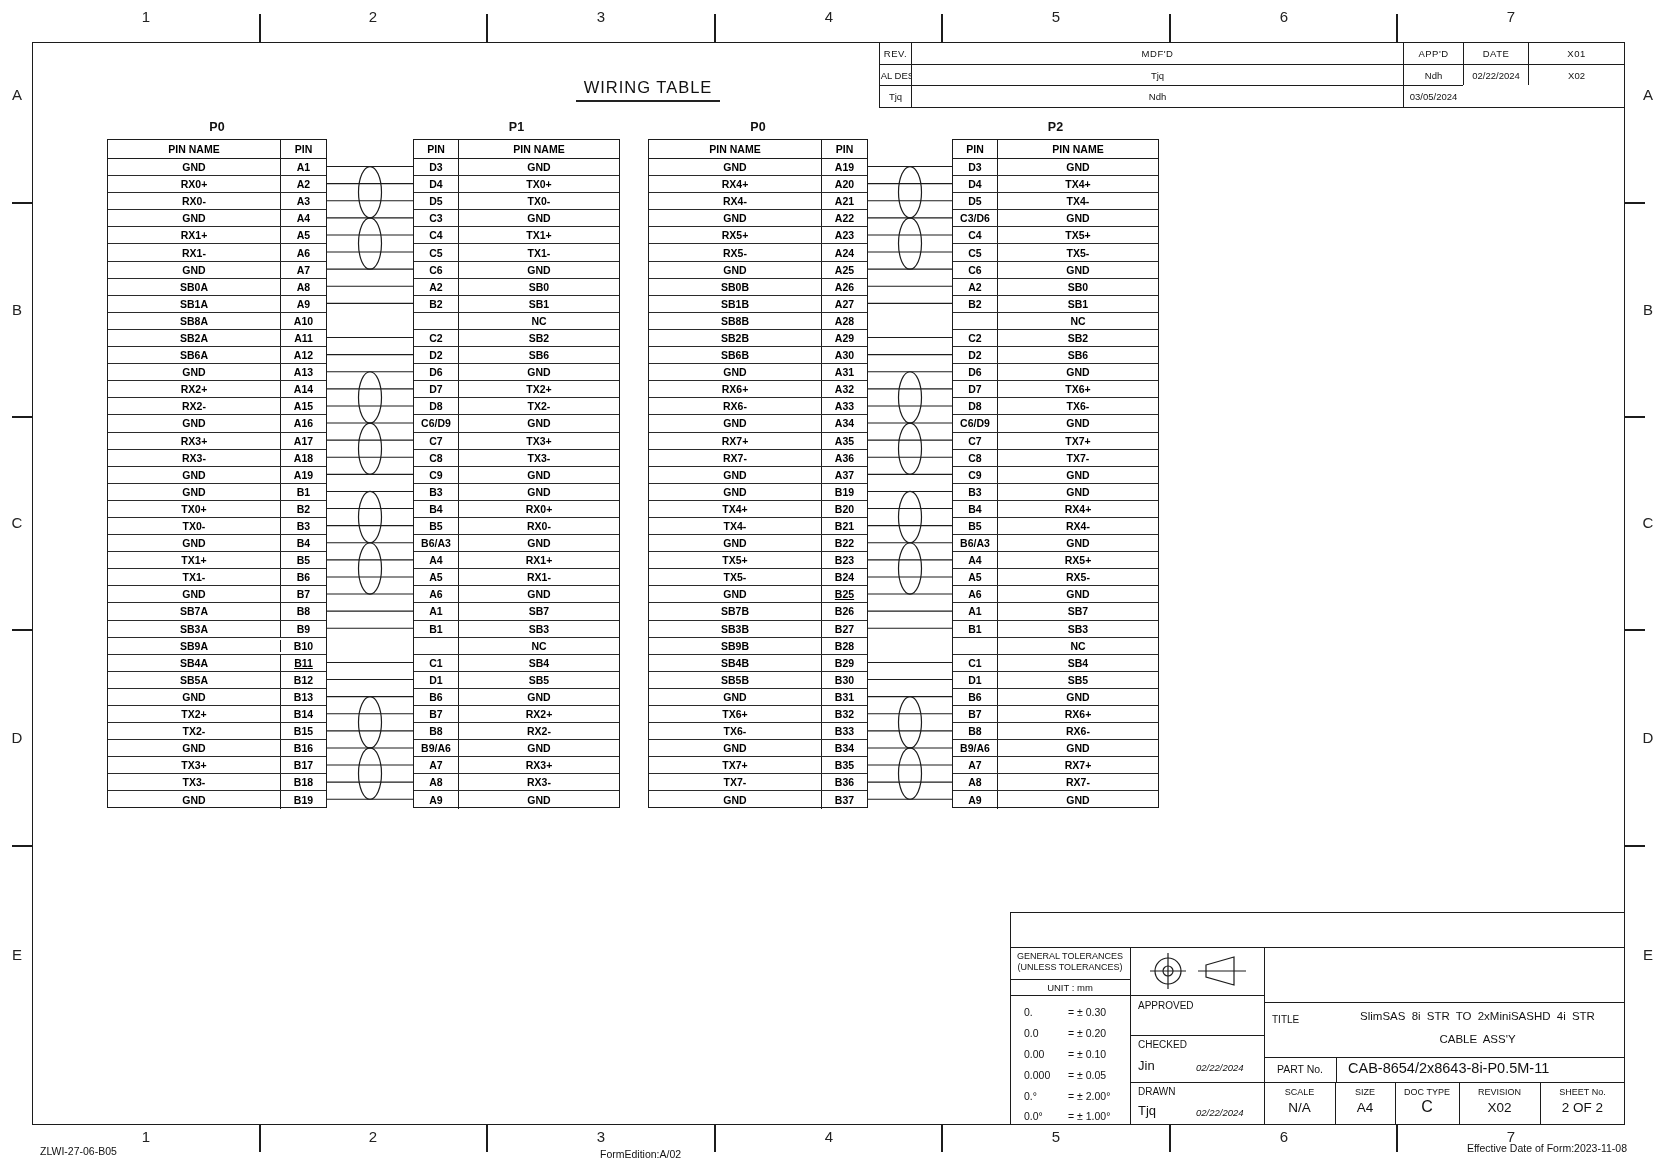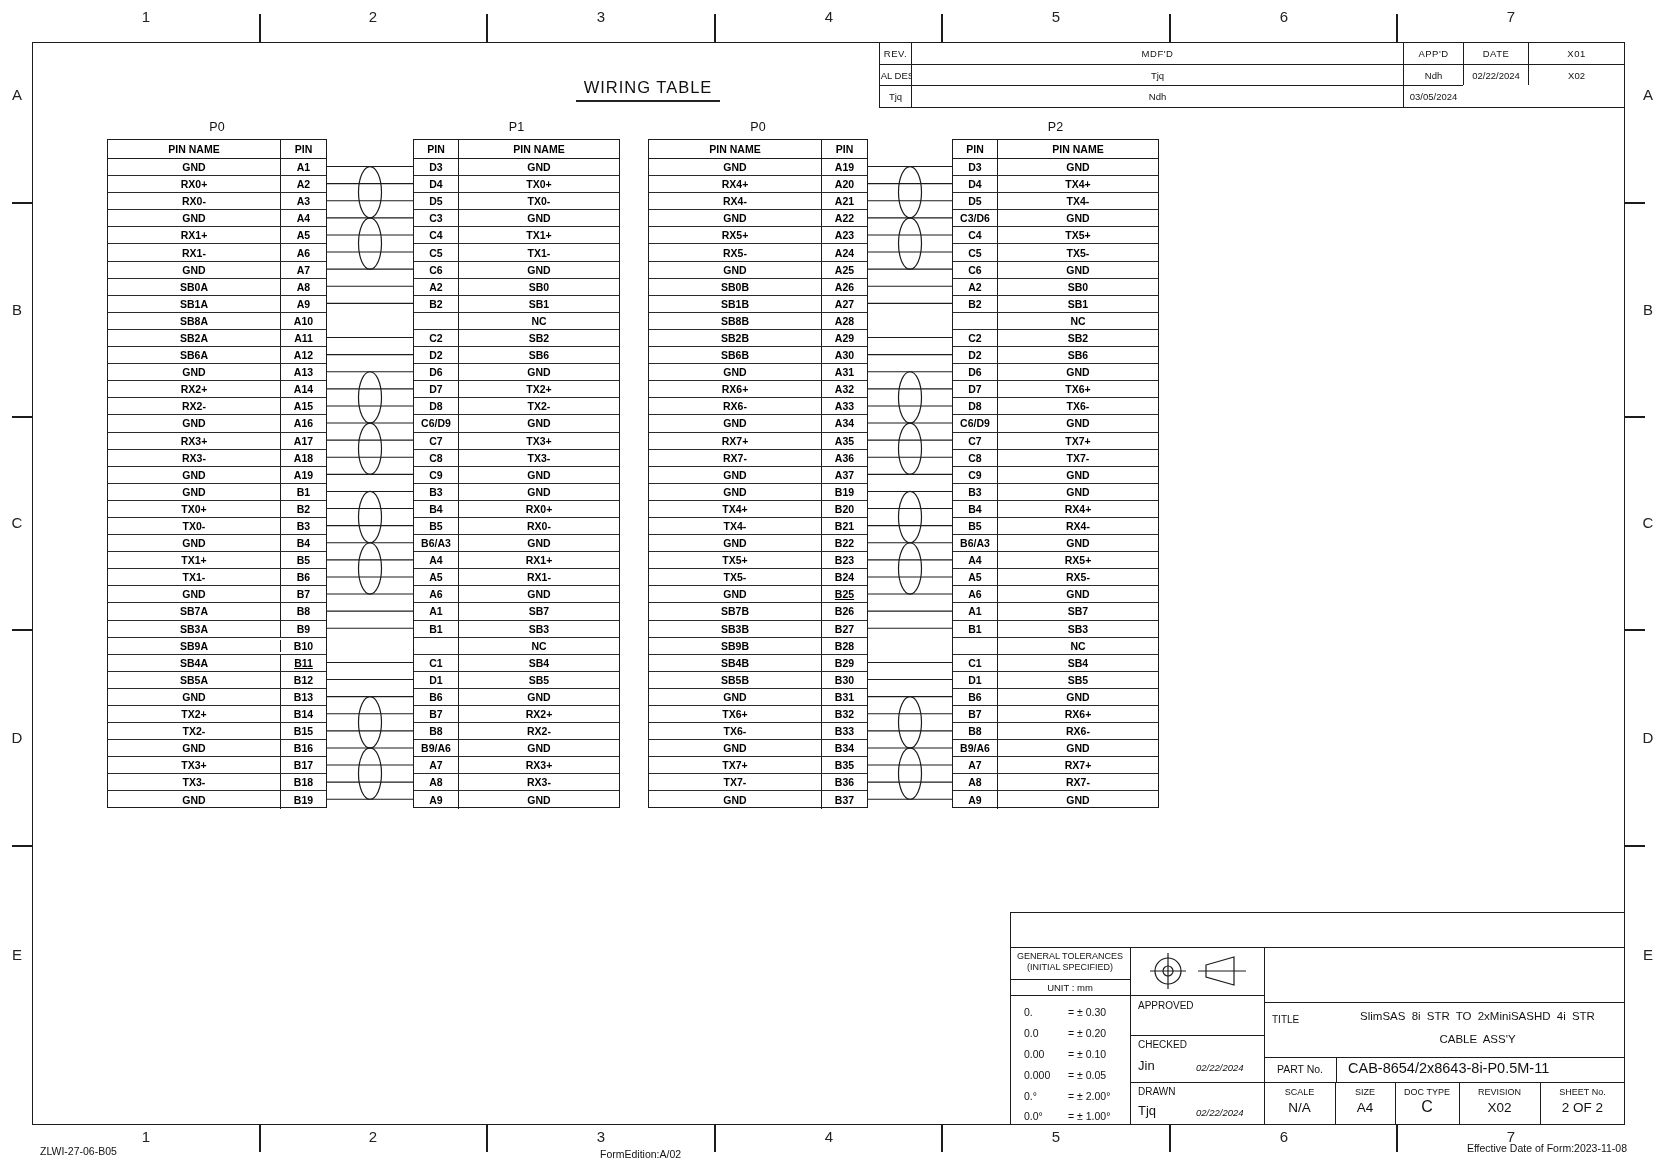--- a/index.html
+++ b/index.html
@@ -17,21 +17,21 @@
   .wt-title span{display:inline-block;font-size:16.5px;letter-spacing:1px;color:#111;
     border-bottom:2px solid #222;padding:0 8px 3px 8px;}
   
   .wtable{position:absolute;border:1.4px solid #1c1c1c;box-sizing:border-box;background:#fff;}
   .wtable .hrow{display:flex;box-sizing:border-box;border-bottom:1.2px solid #1c1c1c;}
   .wtable .drow{display:flex;box-sizing:border-box;}
   .wtable .drow.bb{border-bottom:1px solid #2b2b2b;}
   .wtable .c{display:flex;align-items:center;justify-content:center;font-size:10.5px;
     font-weight:bold;color:#000;box-sizing:border-box;overflow:hidden;white-space:nowrap;}
   .wtable .c.first{border-right:1.2px solid #1c1c1c;}
-  .ptitle{position:absolute;text-align:center;font-size:12.5px;font-weight:normal;color:#111;}
+  .ptitle{position:absolute;text-align:center;font-size:12.5px;font-weight:bold;color:#111;}
   
   .rev{position:absolute;left:879px;top:42px;display:grid;
     grid-template-columns:31px 492px 60px 65px 96px;grid-auto-rows:21.2px;
     border:1.4px solid #1c1c1c;box-sizing:border-box;background:#fff;}
   .rev>div{border-left:1.1px solid #1c1c1c;border-top:1.1px solid #1c1c1c;
     display:flex;align-items:center;justify-content:center;font-size:9.5px;color:#111;
     overflow:hidden;white-space:nowrap;}
   .rev>div:nth-child(-n+5){border-top:none;font-weight:normal;letter-spacing:.5px;}
   .rev>div:nth-child(5n+1){border-left:none;}
   
@@ -870,21 +870,21 @@
   <div class="hl" style="left:1130px;top:1082px;width:495px;"></div>
   <div class="hl" style="left:1264px;top:1002px;width:361px;"></div>
   <div class="hl" style="left:1264px;top:1057px;width:361px;"></div>
   <div class="vl" style="left:1336px;top:1057px;height:25px;"></div>
   <div class="vl" style="left:1335px;top:1082px;height:43px;"></div>
   <div class="vl" style="left:1395px;top:1082px;height:43px;"></div>
   <div class="vl" style="left:1459px;top:1082px;height:43px;"></div>
   <div class="vl" style="left:1540px;top:1082px;height:43px;"></div>
 
   <div class="tb-small" style="left:1010px;top:951px;width:120px;text-align:center;">GENERAL TOLERANCES</div>
-  <div class="tb-small" style="left:1010px;top:962px;width:120px;text-align:center;">(INITIAL SPECIFIED)</div>
+  <div class="tb-small" style="left:1010px;top:962px;width:120px;text-align:center;">(UNLESS TOLERANCES)</div>
   <div class="tb-label" style="left:1010px;top:982px;width:120px;text-align:center;font-size:9.5px;">UNIT : mm</div>
   <div class="abs" id="tolerance-list" style="left:1024px;top:1002px;width:100px;">
       <div class="tol-row">
         <div class="code">0.</div>
         <div>= ± 0.30</div>
       </div>
       <div class="tol-row">
         <div class="code">0.0</div>
         <div>= ± 0.20</div>
       </div>

